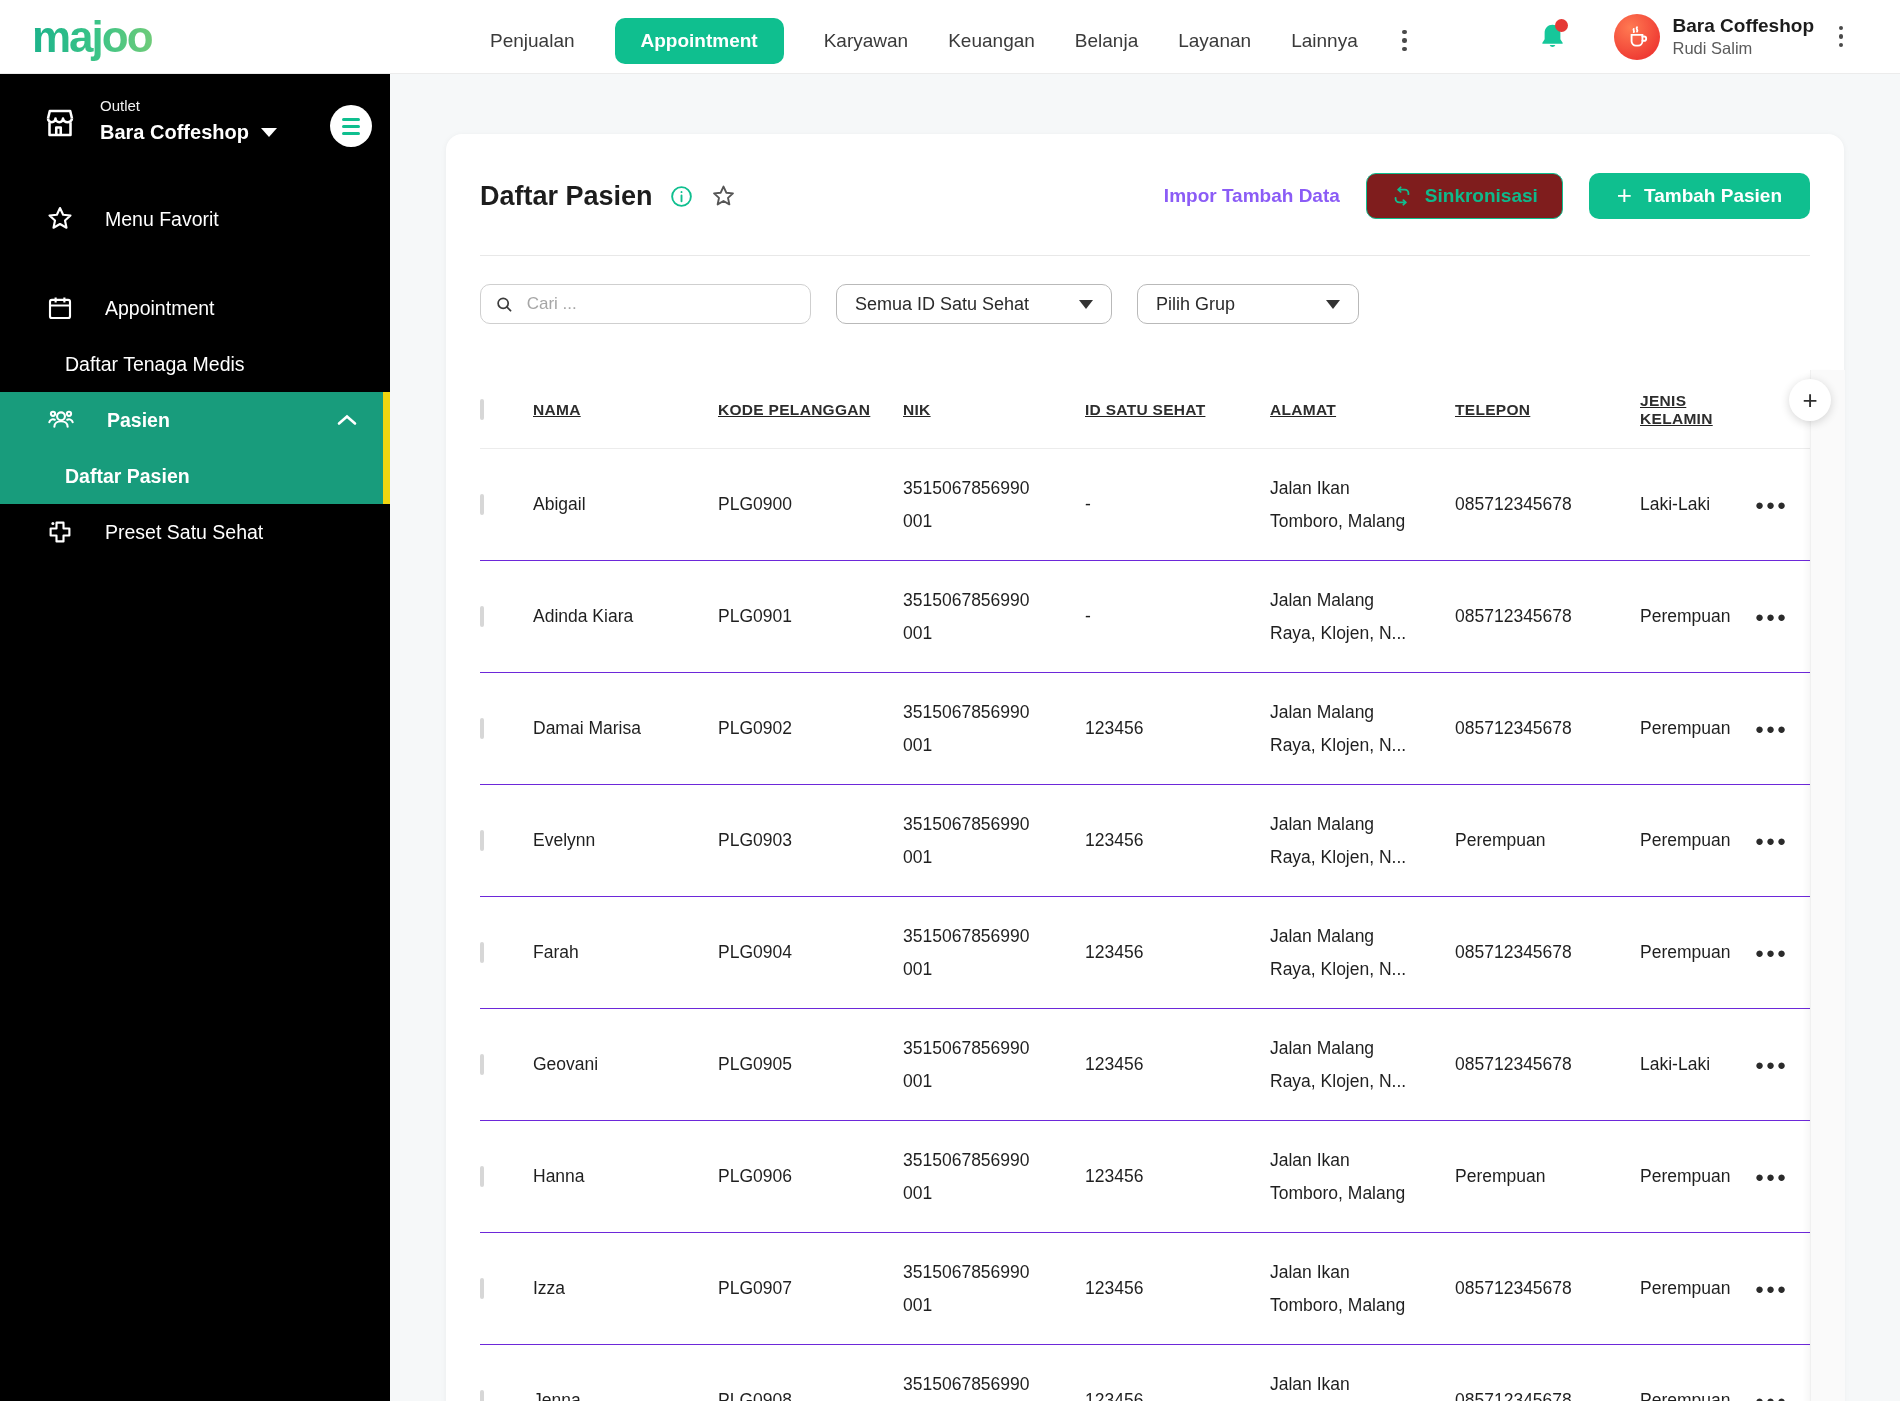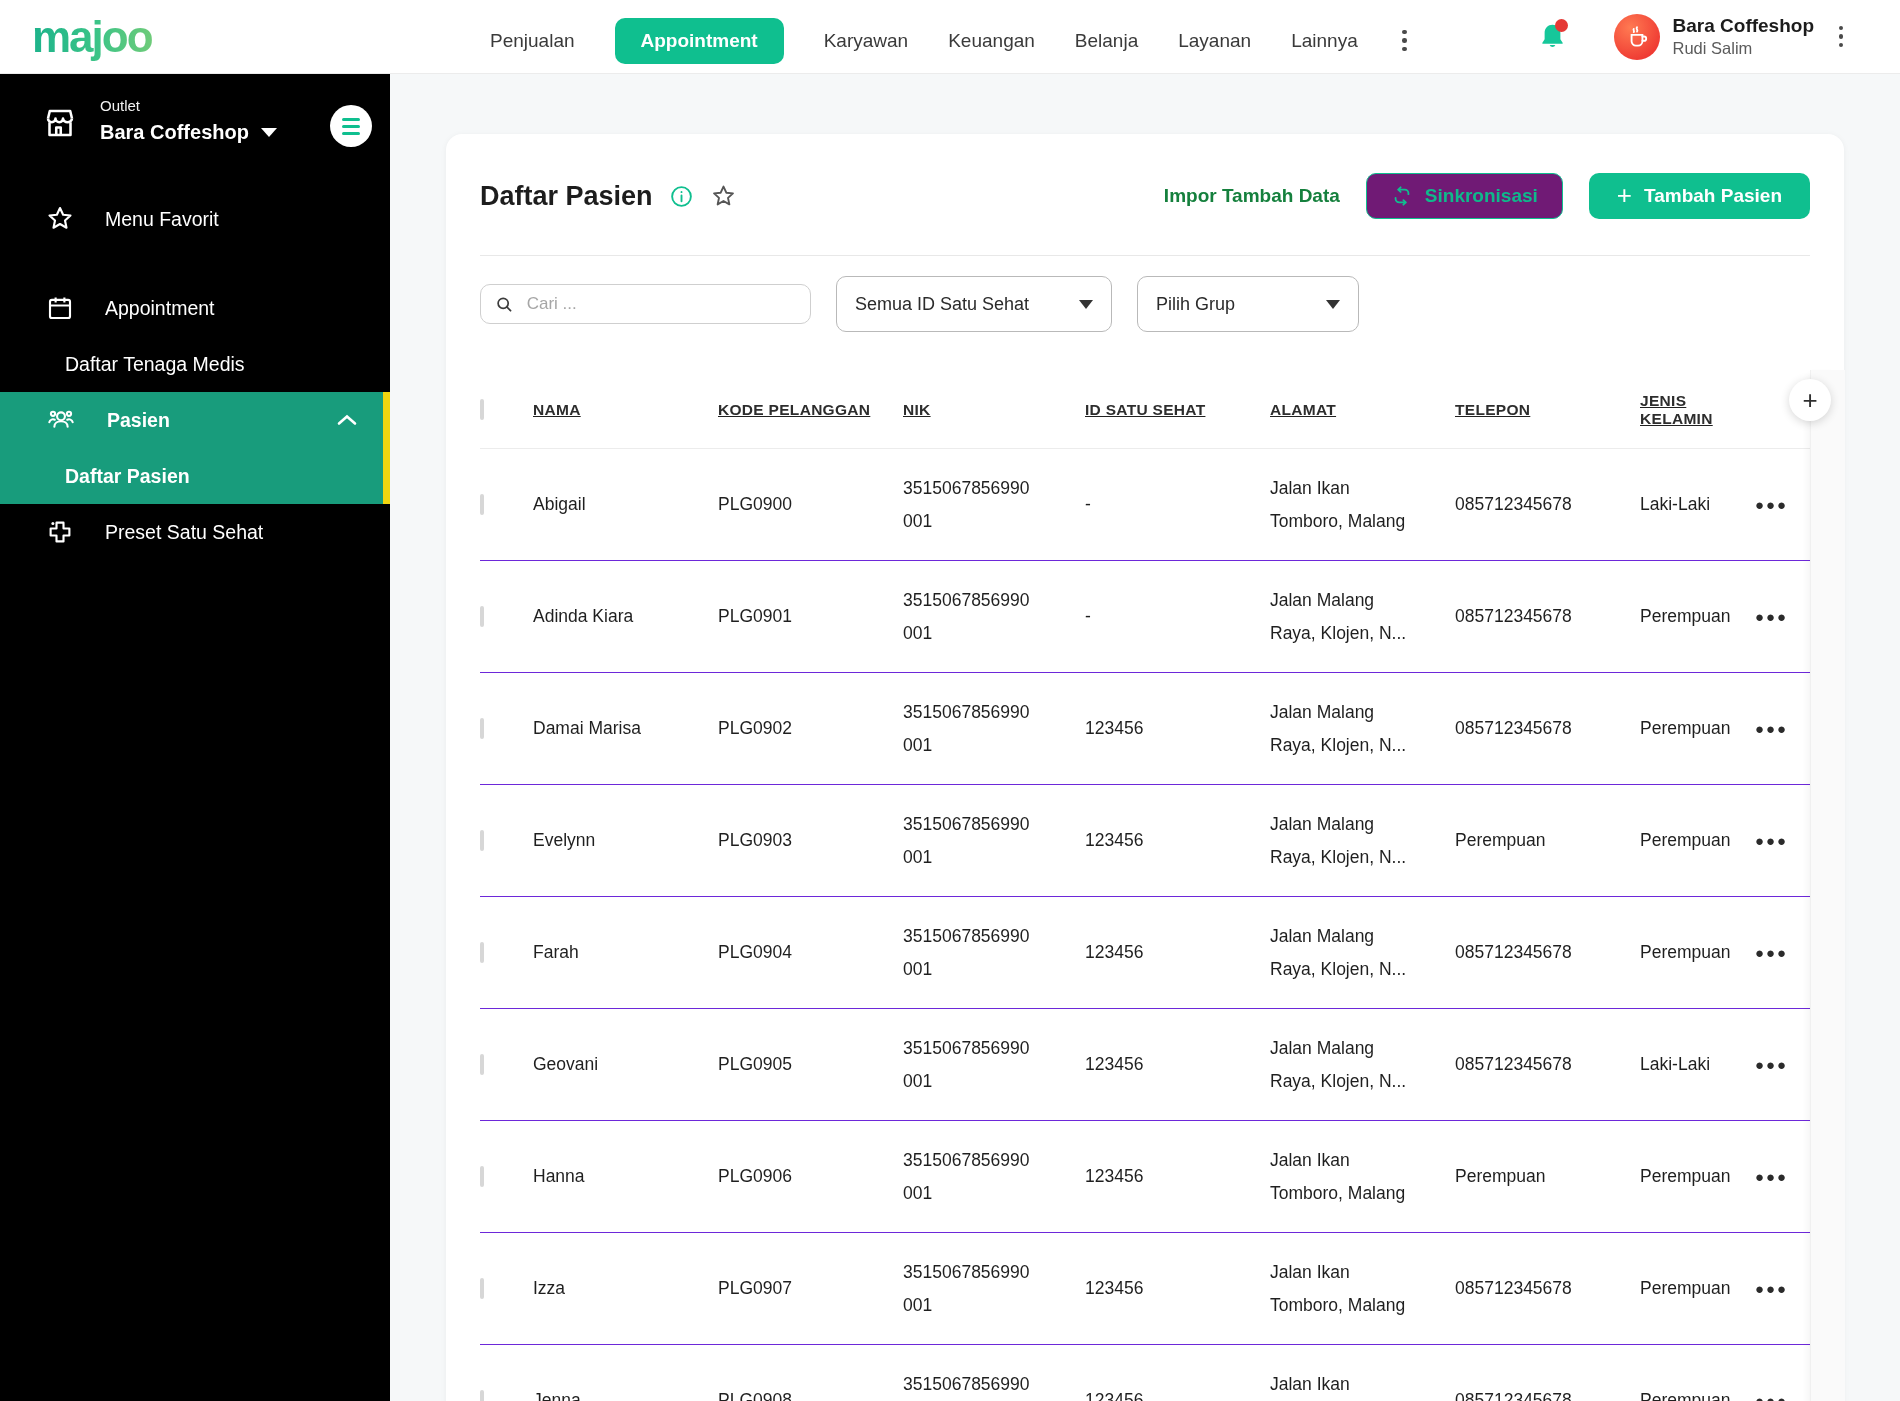--- a/index.html
+++ b/index.html
@@ -45,32 +45,32 @@
   .fav-row{margin-top:16px;}
   .active-block{background:#189C7C;position:relative;}
   .active-block::after{content:"";position:absolute;right:0;top:0;bottom:0;width:7px;background:#F2D50F;}
   .bold{font-weight:700;}
   
   .card{position:absolute;left:446px;top:134px;width:1398px;height:1300px;background:#fff;border-radius:16px;box-shadow:0 1px 6px rgba(0,0,0,.05);padding:36px 34px 0 34px;box-sizing:border-box;z-index:10;}
   .title-row{display:flex;align-items:center;height:52px;}
   .page-title{font-size:27px;font-weight:700;color:#1d1d1d;}
   .title-ic{margin-left:16px;display:flex;align-items:center;}
   .title-actions{margin-left:auto;display:flex;align-items:center;gap:26px;}
-  .link-btn{color:#15803d;font-size:19px;font-weight:700;cursor:pointer;white-space:nowrap;text-align:right;}
+  .link-btn{color:#8b5cf6;font-size:19px;font-weight:700;cursor:pointer;white-space:nowrap;text-align:right;}
   .btn{display:flex;align-items:center;justify-content:center;gap:12px;height:46px;border-radius:10px;font-size:19px;font-weight:700;cursor:pointer;box-sizing:border-box;white-space:nowrap;}
-  .btn-outline{border:1.6px solid #0FBF8F;color:#0FB98B;padding:3px 24px;background:#701a75;}
+  .btn-outline{border:1.6px solid #0FBF8F;color:#0FB98B;padding:3px 24px;background:#7f1d1d;}
   .btn-fill{background:#0FBF8F;color:#fff;padding:0 28px;}
   .plus-glyph{font-size:26px;font-weight:400;line-height:1;margin-top:-3px;}
   .hdr-divider{border:none;border-top:1px solid #e8e8e8;margin:33px 0 0 0;}
   
   .filter-row{margin-top:28px;display:flex;align-items:center;gap:25px;height:40px;}
   .search-box{width:331px;height:40px;border:1px solid #cfcfcf;border-radius:10px;display:flex;align-items:center;padding:0 14px;gap:11px;box-sizing:border-box;background:#fff;}
   .search-box input{border:none;outline:none;font-size:17px;color:#333;width:100%;font-family:inherit;background:transparent;}
   .search-box input::placeholder{color:#a6a6a6;}
-  .dropdown{height:56px;border:1px solid #b9b9b9;border-radius:10px;display:flex;align-items:center;justify-content:space-between;padding:0 18px;font-size:18px;color:#2b2b2b;cursor:pointer;box-sizing:border-box;background:#fff;}
+  .dropdown{height:40px;border:1px solid #b9b9b9;border-radius:10px;display:flex;align-items:center;justify-content:space-between;padding:0 18px;font-size:18px;color:#2b2b2b;cursor:pointer;box-sizing:border-box;background:#fff;}
   .dd-1{width:276px;}
   .dd-2{width:222px;}
   .dd-caret{width:0;height:0;border-left:7.5px solid transparent;border-right:7.5px solid transparent;border-top:9px solid #333;}
   
   .table-wrap{margin-top:47px;position:relative;width:1330px;}
   .trow{display:grid;grid-template-columns:53px 185px 185px 182px 185px 185px 185px 115px 55px;align-items:center;}
   .thead{height:77px;border-bottom:1px solid #ececec;text-decoration:underline;}
   .th{font-size:15.5px;font-weight:700;color:#2d2d2d;letter-spacing:.3px;padding-right:14px;}
   .tbody .trow{height:111px;border-bottom:1px solid #6d28d9;}
   .td{font-size:17.5px;color:#1f1f1f;padding-right:16px;line-height:1.85;}

